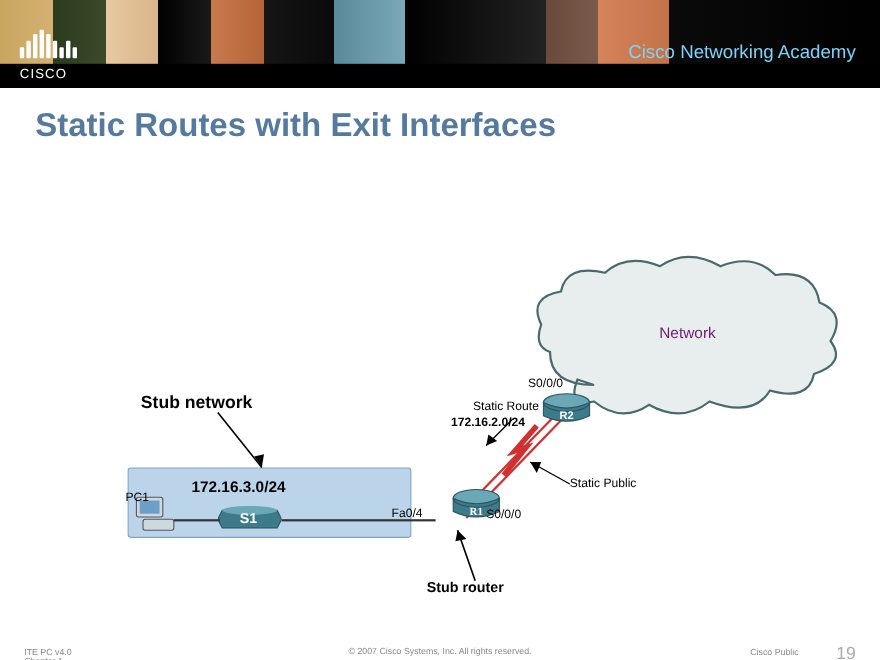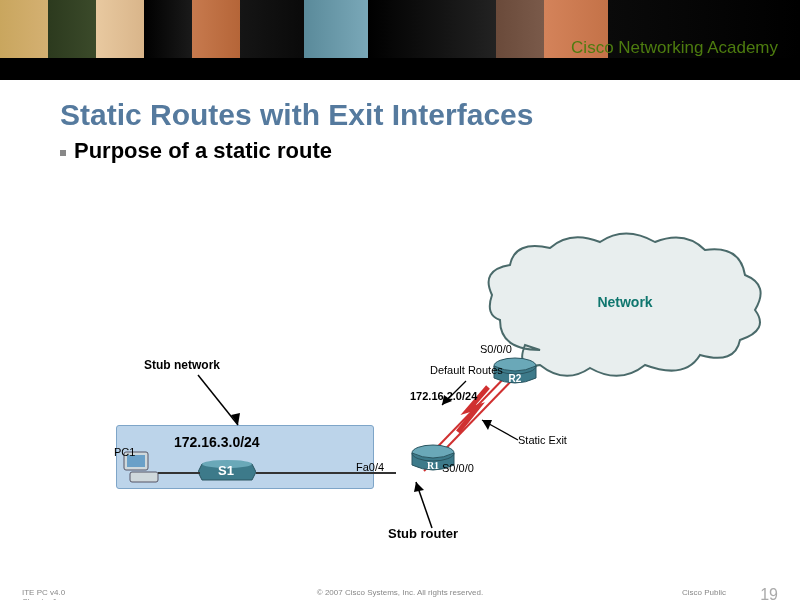--- a/index.html
+++ b/index.html
@@ -7,34 +7,34 @@
 
   .header { width: 100%; height: 80px; background: #000; position: relative; }
   .header-strip { position: absolute; top: 0; left: 0; width: 100%; height: 58px;
     background: linear-gradient(90deg,#c9a65e 0%,#d4b072 6%,#2c3a1e 6%,#3b4a2a 12%,#e8c9a0 12%,#d9b58a 18%,#000 18%,#1a1a1a 24%,#c77a4e 24%,#b56538 30%,#151515 30%,#0a0a0a 38%,#5a8a9a 38%,#7aa8b8 46%,#000 46%,#222 62%,#6a4a3a 62%,#7a5a4a 68%,#d4835a 68%,#c47248 76%,#0a0a0a 76%,#000 100%);
   }
   .logo { position: absolute; bottom: 6px; left: 18px; }
   .logo-bars { display: inline-flex; gap: 2px; height: 26px; align-items: end; }
   .logo-bars span { display: inline-block; width: 4px; background: #fff; border-radius: 1px; }
   .b1{height:10px}.b2{height:16px}.b3{height:22px}.b4{height:26px}.b5{height:22px}.b6{height:16px}.b7{height:10px}.b8{height:16px}.b9{height:10px}
   .logo-text { color:#fff; font-size:12px; display:block; margin-top:2px; letter-spacing:1px; }
-  .academy { position:absolute; bottom:22px; right:22px; color:#4d7c0f; font-size:17px; }
+  .academy { position:absolute; bottom:22px; right:22px; color:#7dd3fc; font-size:17px; }
 
-  .content { padding: 18px 56px 0 60px; }
+  .content { padding: 18px 56px 0 32px; }
   .title { color:#557a9e; font-size:30px; font-weight:bold; margin-bottom:6px; }
   .bullet-row { display:flex; align-items:flex-start; }
   .bullet { width:6px; height:6px; background:#888; margin:12px 8px 0 0; flex-shrink:0; }
   .subtitle { font-size:22px; font-weight:bold; color:#000; margin-bottom:6px; }
   .bodytext { font-size:19px; color:#000; line-height:1.3; margin-left:44px; max-width:640px; }
 
   .diagram { position:absolute; left:0; top:230px; width:800px; height:330px; }
 
   .cloud { position:absolute; right:30px; top:0; width:290px; height:160px; }
   .cloud svg { width:100%; height:100%; }
-  .cloud-label { position:absolute; top:64px; left:0; width:100%; text-align:center; font-weight:bold; font-size:14px; color:#0f766e; }
+  .cloud-label { position:absolute; top:64px; left:0; width:100%; text-align:center; font-weight:normal; font-size:14px; color:#701a75; }
 
   .router { position:absolute; width:46px; height:32px; }
   .router svg { width:100%; height:100%; }
   .router-label { position:absolute; bottom:4px; left:0; width:100%; text-align:center; color:#fff; font-size:10px; font-weight:bold; }
   .r1 { left:410px; top:213px;font-family:Liberation Serif, serif; }
   .r2 { left:492px; top:126px; }
 
   .stub-box { position:absolute; left:116px; top:195px; width:258px; height:64px; background:#bcd4ea; border:1px solid #7ea5c8; border-radius:3px; }
   .stub-net-ip { position:absolute; left:174px; top:204px; font-size:14px; font-weight:bold; }
 
@@ -63,29 +63,39 @@
   .footer .fl { position:absolute; left:22px; }
   .footer .fc { position:absolute; left:50%; transform:translateX(-50%); }
   .footer .fr { position:absolute; right:74px; }
   .footer .pn { position:absolute; right:22px; font-size:16px; color:#aaa; top:-2px; }
 </style>
 </head>
 <body>
 
 <div class="header">
   <div class="header-strip"></div>
+  <div class="logo">
+    <div class="logo-bars">
+      <span class="b1"></span>
+        <span class="b2"></span>
+        <span class="b3"></span>
+        <span class="b4"></span>
+        <span class="b5"></span>
+        <span class="b6"></span>
+        <span class="b7"></span>
+        <span class="b8"></span>
+        <span class="b9"></span>
+    </div>
+    <span class="logo-text">CISCO</span>
+  </div>
   <div class="academy">Cisco Networking Academy</div>
 </div>
 
 <div class="content">
   <div class="title">Static Routes with Exit Interfaces</div>
-  <div class="bullet-row">
-    <span class="bullet"></span>
-    <span class="subtitle">Purpose of a static route</span>
-  </div>
 </div>
 
 <div class="diagram">
 
   <div class="cloud">
     <svg viewBox="0 0 290 160">
       <path d="M60 120 Q20 120 20 90 Q5 85 12 65 Q0 40 30 35 Q35 10 70 18 Q90 0 120 12 Q145 -5 175 12 Q205 0 225 20 Q260 15 265 45 Q290 55 275 80 Q290 100 260 110 Q255 135 220 125 Q205 150 165 135 Q140 155 110 138 Q85 155 60 135 Q35 140 45 115 Z" fill="#e8eeee" stroke="#4a6a6a" stroke-width="2"></path>
     </svg>
     <div class="cloud-label">Network</div>
   </div>
@@ -156,25 +166,25 @@
         <polygon points="4,30 6,20 14,26" fill="#000"></polygon>
       </svg>
   </div>
   <div class="arrow" style="left:478px; top:188px;">
     <svg width="46" height="30">
         <line x1="40" y1="22" x2="4" y2="2" stroke="#000" stroke-width="1.2"></line>
         <polygon points="4,2 14,2 10,12" fill="#000"></polygon>
       </svg>
   </div>
 
-  <div class="lbl bold" style="left:144px; top:128px; font-size:12px;">Stub network</div>
+  <div class="lbl bold" style="left:128px; top:128px; font-size:16px;">Stub network</div>
   <div class="lbl bold" style="left:388px; top:296px; font-size:13px;">Stub router</div>
-  <div class="lbl" style="left:430px; top:134px;">Default Routes</div>
-  <div class="lbl" style="left:518px; top:204px;">Static Exit</div>
-  <div class="lbl bold" style="left:410px; top:160px;text-align:right;">172.16.2.0/24</div>
+  <div class="lbl" style="left:430px; top:134px;">Static Route</div>
+  <div class="lbl" style="left:518px; top:204px;">Static Public</div>
+  <div class="lbl bold" style="left:410px; top:148px;text-align:right;">172.16.2.0/24</div>
   <div class="lbl" style="left:356px; top:231px;">Fa0/4</div>
   <div class="lbl" style="left:442px; top:232px;">S0/0/0</div>
   <div class="lbl" style="left:480px; top:113px;">S0/0/0</div>
 </div>
 
 <div class="footer">
   <div class="fl">
     <div>ITE PC v4.0</div>
     <div>Chapter 1</div>
   </div>

